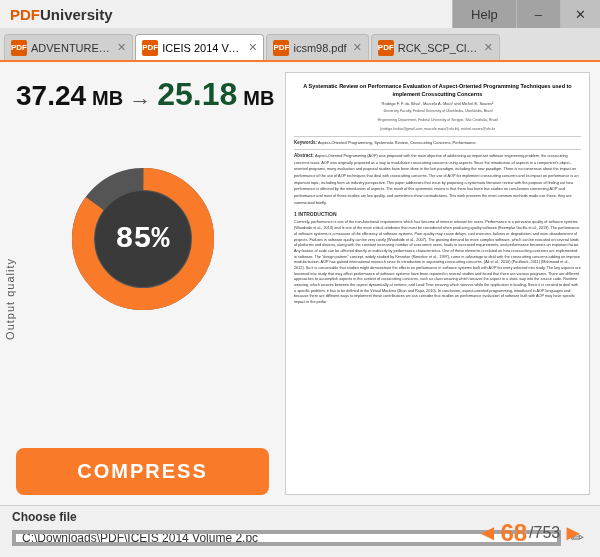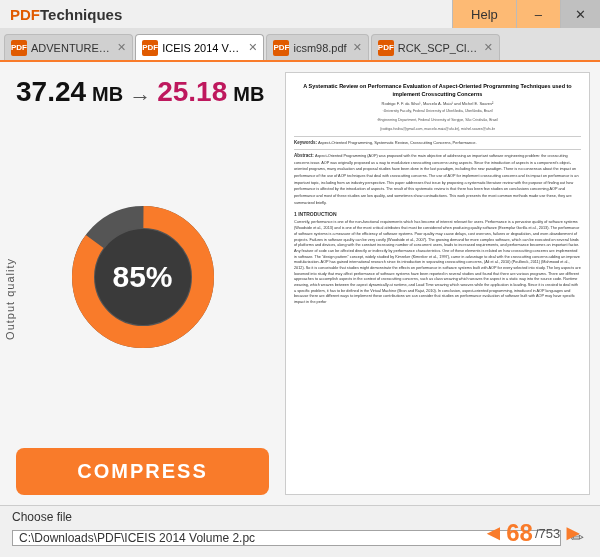--- a/index.html
+++ b/index.html
@@ -28,21 +28,21 @@
       flex: 1;
     }
     #app-title span.pdf { color: #e05a00; font-weight: bold; }
     #app-title span.compressor { color: #333; font-weight: bold; }
     .title-btn-group {
       display: flex;
       align-items: stretch;
     }
     .title-btn {
       padding: 0 18px;
-      background: #fdba74;
+      background: #a3a3a3;
       border: none;
       font-size: 13px;
       cursor: pointer;
       color: #333;
       border-left: 1px solid #bbb;
     }
     .title-btn-close {
       background: #c0c0c0;
       padding: 0 14px;
       font-size: 13px;
@@ -137,23 +137,23 @@
       font-size: 28px;
       font-weight: bold;
       color: #111;
     }
     .size-arrow {
       font-size: 22px;
       color: #555;
       font-weight: bold;
     }
     .size-after {
-      font-size: 28px;
-      font-weight: bold;
-      color: #be185d;
+      font-size: 32px;
+      font-weight: bold;
+      color: #14532d;
     }
     .size-unit {
       font-size: 20px;
       font-weight: bold;
       color: #111;
     }
 
     
     #quality-label-wrapper {
       position: absolute;
@@ -168,23 +168,23 @@
       color: #555;
       writing-mode: vertical-rl;
       transform: rotate(180deg);
       letter-spacing: 1px;
     }
 
     
     #chart-area {
       display: flex;
       justify-content: center;
-      align-items: center;
       flex: 1;
       margin-bottom: 10px;
+      font-family: Liberation Mono, monospace;
     }
     #donut-container {
       position: relative;
       width: 160px;
       height: 160px;
     }
     #donut-container svg {
       width: 160px;
       height: 160px;
     }
@@ -288,32 +288,32 @@
     #bottom-bar {
       height: 52px;
       background: #f0f0f0;
       border-top: 1px solid #ccc;
       display: flex;
       flex-direction: column;
       padding: 4px 12px;
     }
     #choose-file-label {
       font-size: 12px;
-      font-weight: normal;
+      font-weight: bold;
       color: #333;
       margin-bottom: 4px;
     }
     #file-input-row {
       display: flex;
       align-items: center;
       gap: 6px;
     }
     #file-path-input {
       flex: 1;
-      border: 1px solid #a3a3a3;
+      border: 4px solid #a3a3a3;
       background: white;
       padding: 3px 6px;
       font-size: 12px;
       color: #333;
       outline: none;
       height: 16px;
     }
     #browse-icon-btn {
       background: none;
       border: none;
@@ -338,31 +338,31 @@
       cursor: pointer;
       font-weight: bold;
       line-height: 1;
     }
     #page-current {
       font-size: 24px;
       font-weight: bold;
       color: #f97b2a;
     }
     #page-total {
-      font-size: 13px;
+      font-size: 16px;
       color: #555;
     }
   </style>
 </head>
 <body>
 
 <div id="title-bar">
   <div id="app-title">
     <span class="pdf">PDF</span>
-      <span class="compressor">Techniques</span>
+      <span class="compressor">University</span>
   </div>
   <div class="title-btn-group">
     <button class="title-btn">Help</button>
     <button class="title-btn">–</button>
     <button class="title-btn-close">✕</button>
   </div>
 </div>
 
 <div id="tabs-bar">
   <div class="tab">

